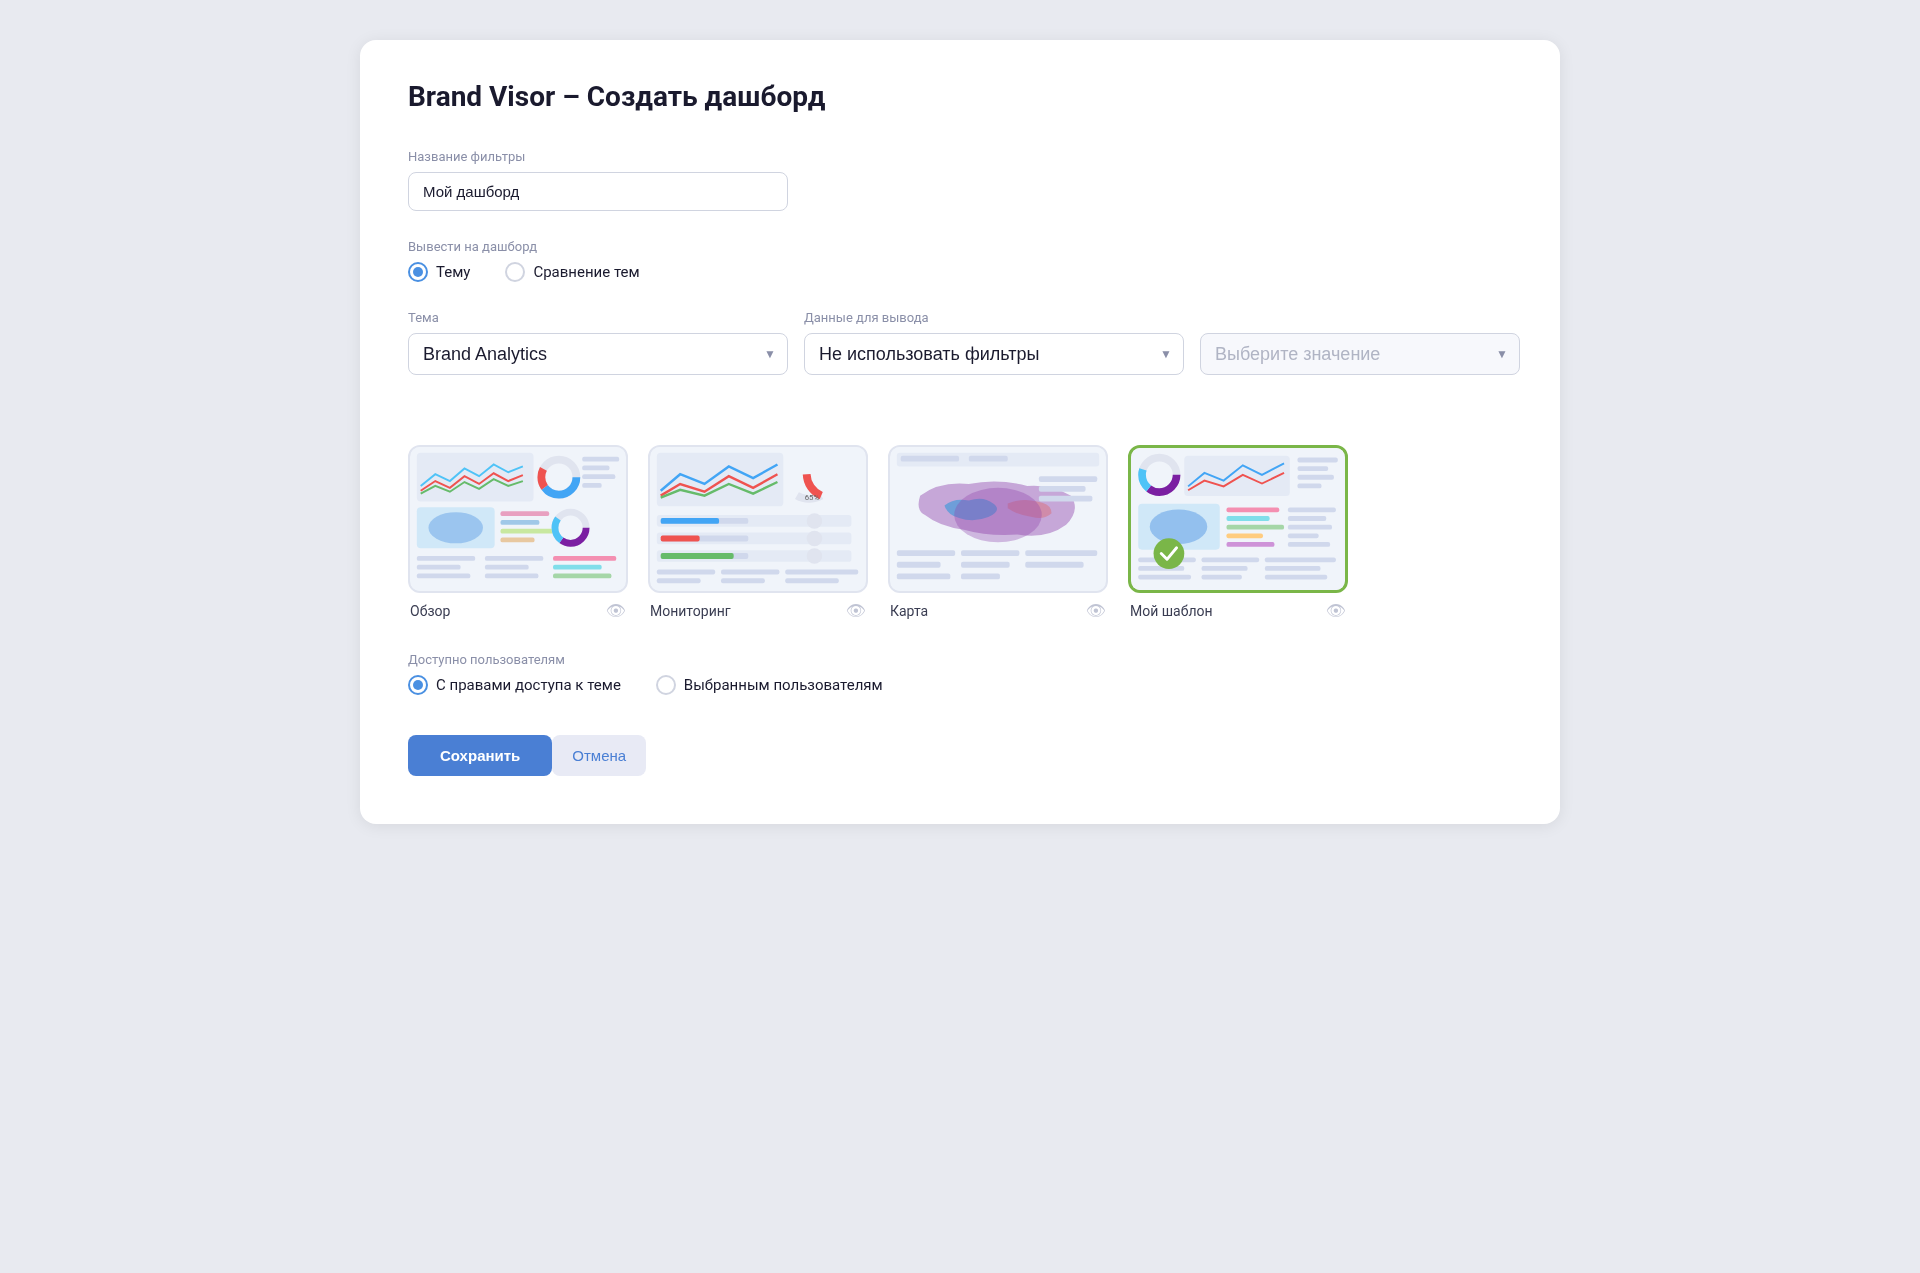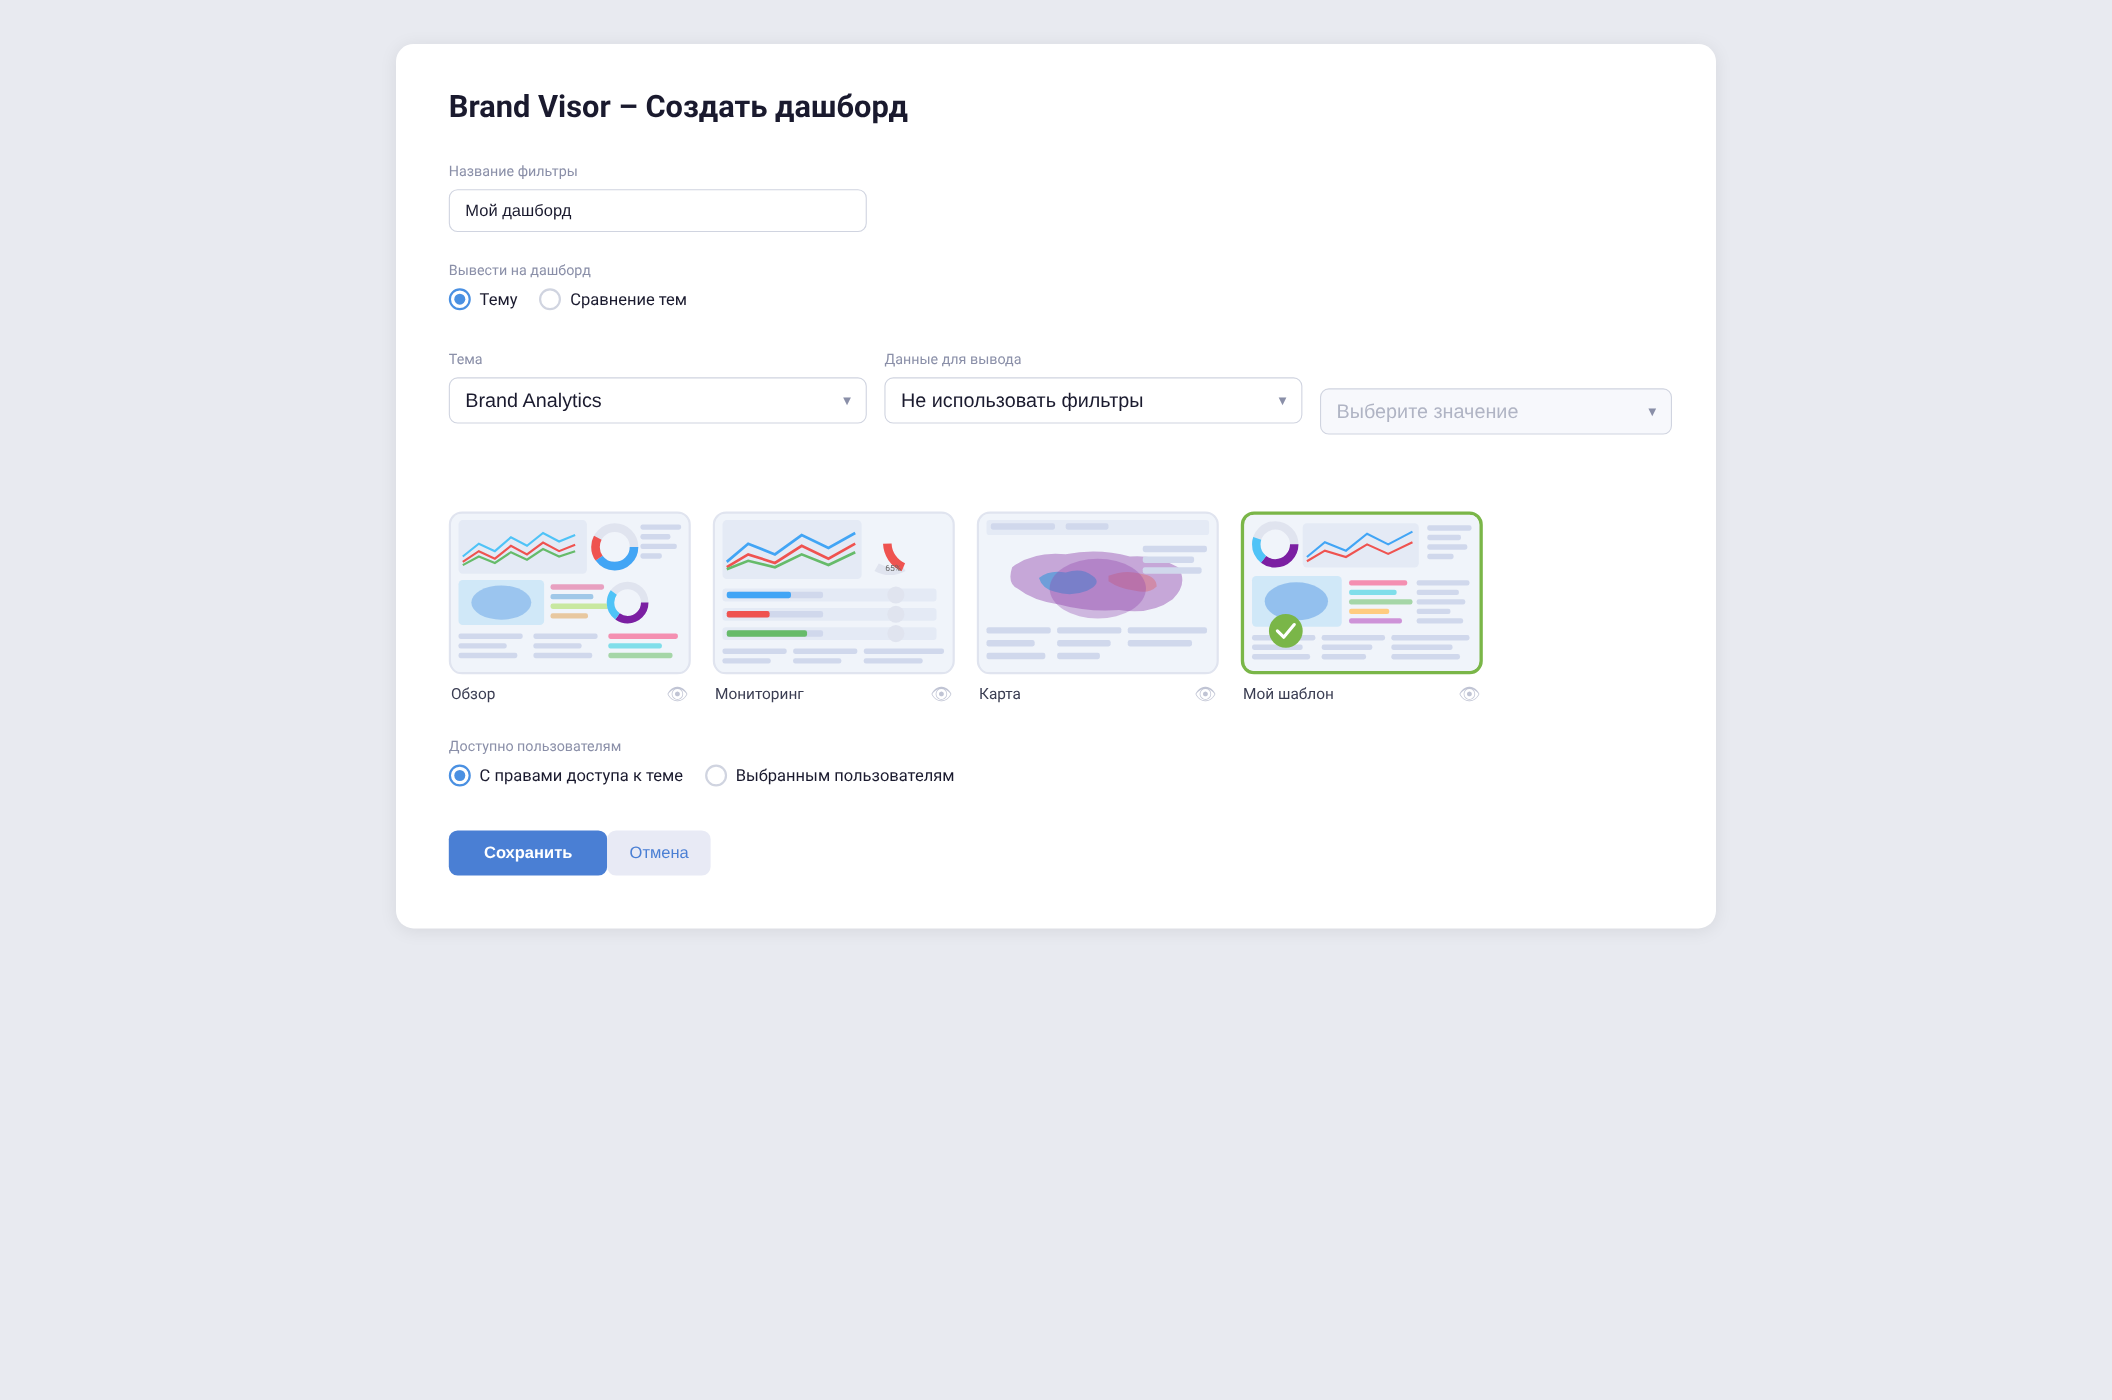--- a/index.html
+++ b/index.html
@@ -46,21 +46,21 @@
       border-radius: 8px;
       padding: 10px 14px;
       font-size: 15px;
       color: #1a1a2e;
       width: 380px;
       outline: none;
     }
 
     .radio-group {
       display: flex;
-      gap: 20px;
+      gap: 35px;
       align-items: flex-start;
       margin-top: 6px;
     }
 
     .radio-item {
       display: flex;
       align-items: center;
       gap: 8px;
       cursor: pointer;
     }
@@ -107,21 +107,20 @@
     .dropdown-group:first-child {
       flex: 0 0 380px;
     }
 
     .dropdown-group:nth-child(2) {
       flex: 0 0 380px;
     }
 
     .dropdown-group:nth-child(3) {
       flex: 0 0 320px;
-      gap: 20px;
     }
 
     .dropdown-wrapper {
       position: relative;
       display: flex;
       align-items: center;
     }
 
     .dropdown-wrapper select {
       border: 1.5px solid #d0d4e0;

